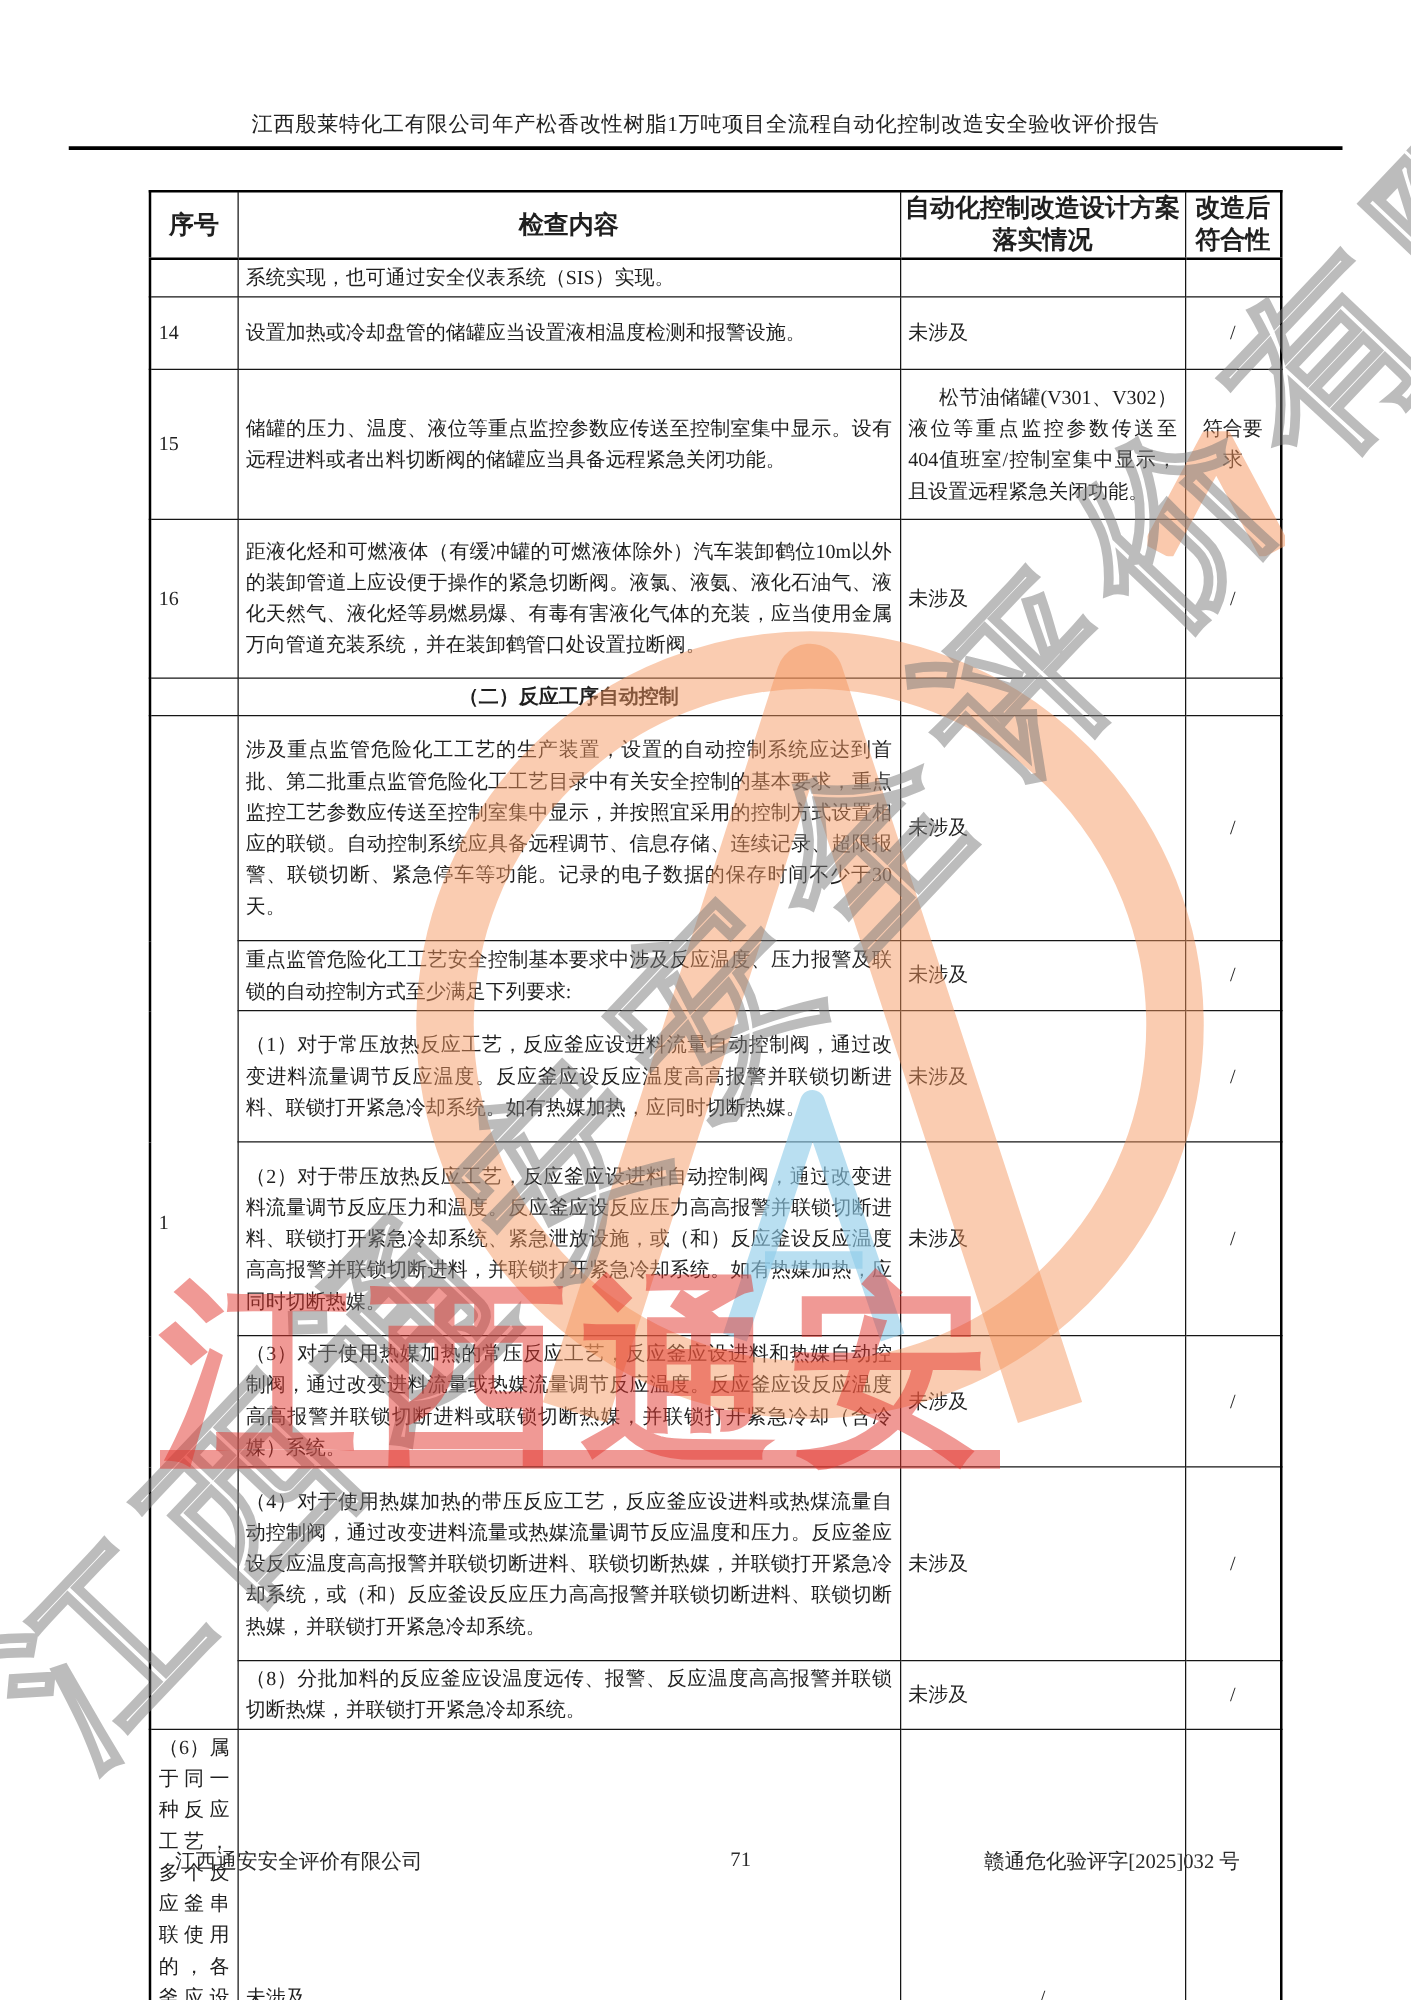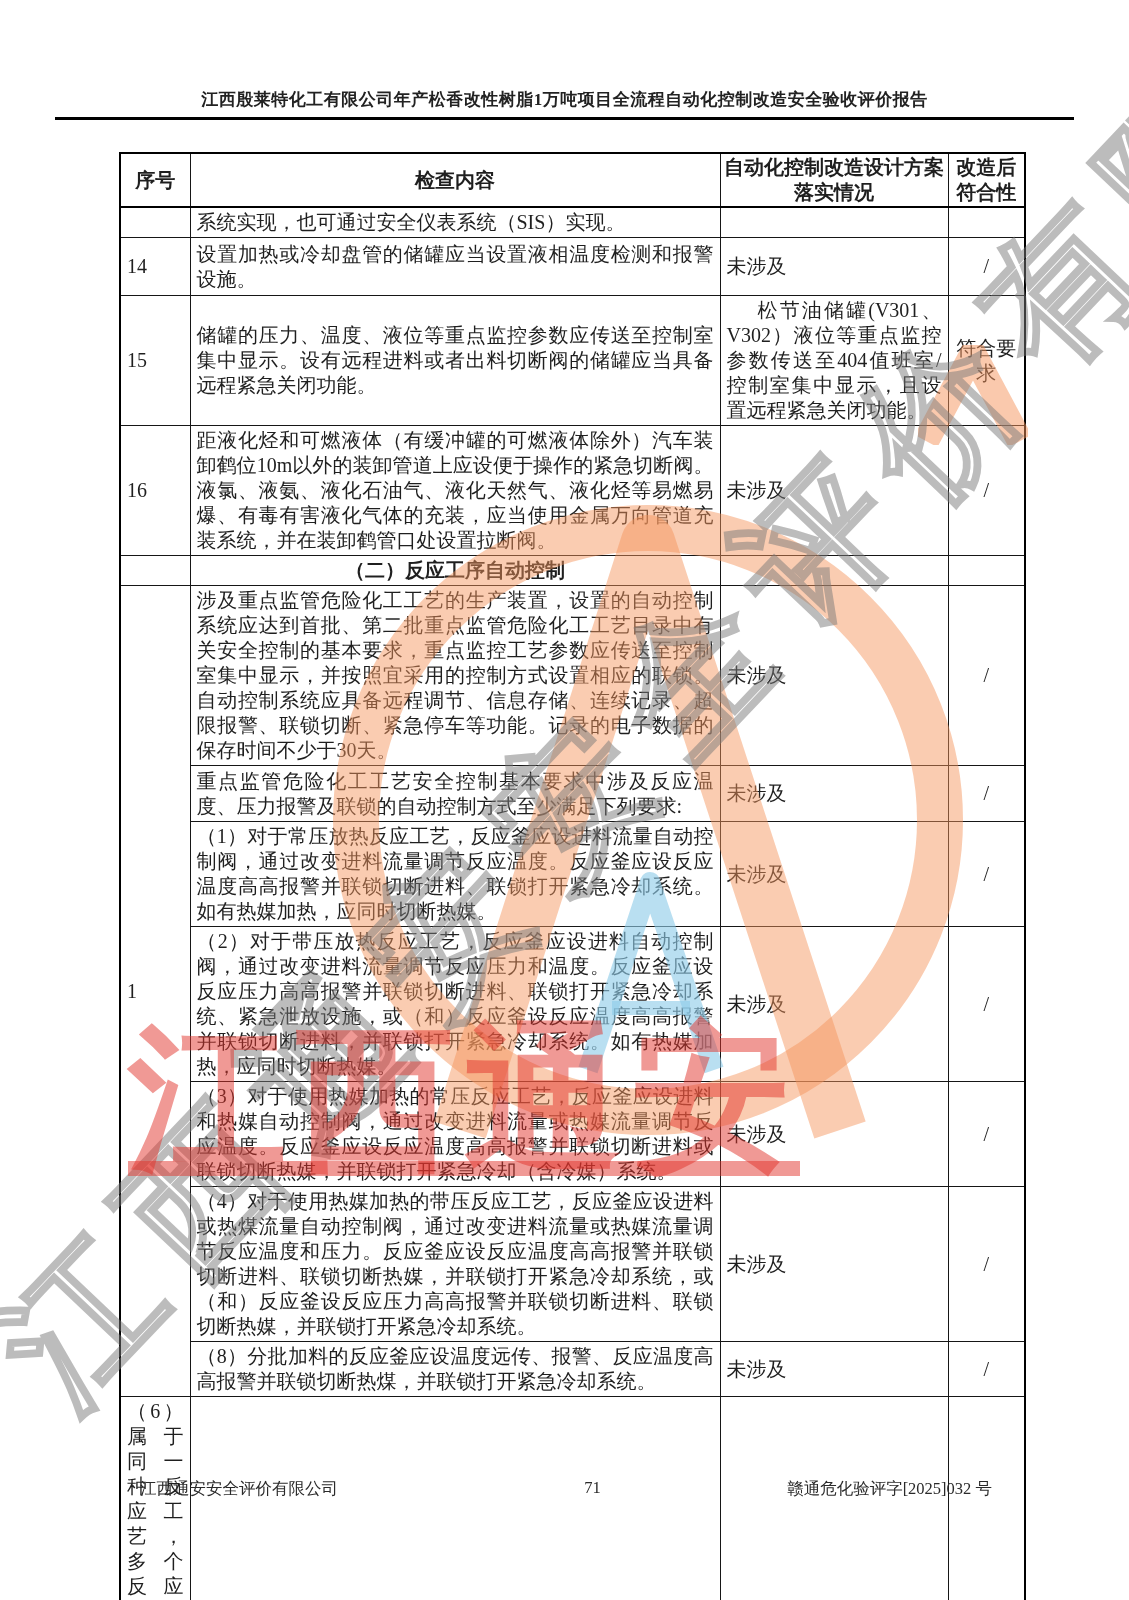--- a/index.html
+++ b/index.html
@@ -3,35 +3,35 @@
 <meta charset="utf-8">
 <style>
   html,body { margin:0; padding:0; }
   body {
     width:1129px; height:1600px; position:relative; overflow:hidden;
     background:#ffffff; color:#1f1f1f;
     font-family:"Liberation Serif","DejaVu Serif",serif;
   }
   .doc-header {
     position:absolute; top:88px; left:0; width:1129px;
-    text-align:center; font-size:17px; font-weight:bold; letter-spacing:.5px;
+    text-align:center; font-size:17px; font-weight:normal; letter-spacing:.5px;
     color:#222;
   }
   .header-rule {
     position:absolute; top:117px; left:55px; width:1019px; height:3px;
     background:#000;
   }
   table.check-table {
     position:absolute; left:119px; top:152px; width:905px;
     border-collapse:collapse; table-layout:fixed;
     border:2px solid #000;
   }
   .check-table th, .check-table td {
     border:1.5px solid #161616; vertical-align:middle;
-    font-size:20px; line-height:25px; padding:2px 6px; overflow:hidden;
+    font-size:16px; line-height:25px; padding:2px 6px; overflow:hidden;
   }
   .check-table th {
     font-size:20px; font-weight:bold; text-align:center; line-height:25px;
     border-bottom:2px solid #000; padding:1px 2px;
   }
   .c-serial { text-align:left; font-size:19px; padding:0 1px; }
   .c-content { text-align:justify; text-justify:inter-ideograph; padding:1px 13px 1px 9px; }
   .c-status { text-align:left; }
   .c-status-long { text-align:justify; text-justify:inter-ideograph; text-indent:1.55em; padding:1px 7px; }
   .c-comp { text-align:center; font-size:19px; line-height:27px; }

